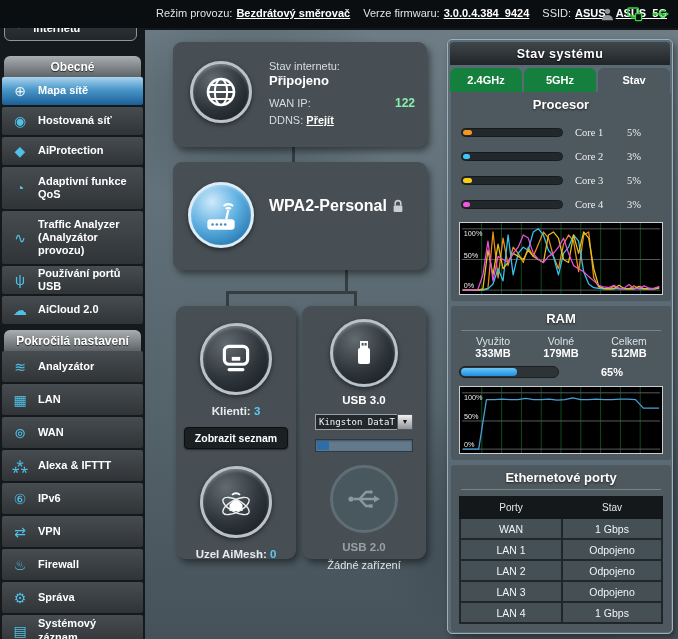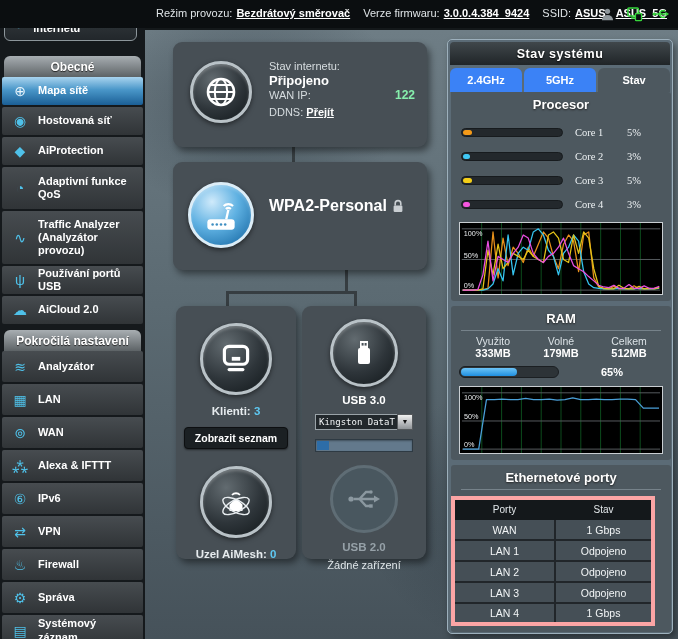--- a/index.html
+++ b/index.html
@@ -54,21 +54,21 @@
     border:3px solid #b9c2c7; box-shadow:0 2px 5px rgba(0,0,0,.5), inset 0 2px 3px rgba(255,255,255,.25); }
   .cbtn.blue { background:radial-gradient(circle at 35% 28%, #cfeafb, #5fb1e2 45%, #1467a3 95%); border-color:#dcedf7; }
   .cbtn.disabled { background:#49575f; border-color:#5f6d75; box-shadow:none; cursor:default; }
 
   
   #internet-panel { left:28px; top:12px; width:254px; height:105px; }
   #internet-panel .cbtn { position:absolute; left:17px; top:19px; width:62px; height:62px; }
   #internet-panel .itext { position:absolute; left:96px; top:18px; right:12px; }
   .small-lbl { color:#d7dde0; font-size:11px; }
   .big-val { color:#ffffff; font-weight:bold; font-size:13px; margin-top:1px; }
-  .iprow { display:flex; justify-content:space-between; align-items:baseline; }
+  .iprow { display:flex; justify-content:space-between; margin-top:8px; align-items:baseline; }
   .iprow .wanval { color:#86efac; font-weight:bold; font-size:12px; }
   .ddns { margin-top:4px; font-size:11px; color:#d7dde0; }
   .ddns a { color:#ffffff; font-weight:bold; text-decoration:underline; cursor:pointer; }
 
   
   #security-panel { left:28px; top:132px; width:254px; height:108px; }
   #security-panel .cbtn { position:absolute; left:15px; top:20px; width:66px; height:66px; }
   #security-panel .stext { position:absolute; left:96px; top:32px; }
   #security-val { color:#ffffff; font-weight:bold; font-size:16px; margin-top:3px; display:flex; align-items:center; gap:5px; }
 
@@ -97,21 +97,21 @@
   .usb-title.dim { color:#96a1a8; margin-top:8px; }
   .usb-nodev { margin-top:6px; color:#dfe5e8; font-size:11px; }
 
   
   #syscol { position:absolute; left:302px; top:9px; width:226px; height:595px; background:#5b6b76;
     border:1px solid #9db0bc; border-radius:5px; box-shadow:3px 4px 7px rgba(0,0,0,.4); }
   #sys-header { height:23px; margin:2px; border-radius:4px 4px 0 0; background:linear-gradient(180deg,#40474b,#202528);
     color:#ffffff; font-weight:bold; font-size:12.5px; letter-spacing:.5px; display:flex; align-items:center; justify-content:center;
     text-shadow:0 1px 2px #000; }
   #sys-tabs { display:flex; gap:2px; margin:3px 2px 0 2px; height:24px; }
-  .sys-tab { flex:1; border-radius:6px 6px 0 0; background:#3b82f6; color:#ffffff; font-weight:bold; font-size:11px;
+  .sys-tab { flex:1; border-radius:6px 6px 0 0; background:#15803d; color:#ffffff; font-weight:bold; font-size:11px;
     display:flex; align-items:center; justify-content:center; cursor:pointer; }
   .sys-tab.active { background:#4d585f; }
   .sys-card { position:absolute; left:3px; width:220px; background:#4d585f; border-radius:0 0 3px 3px; }
   #cpu-card { top:52px; height:209px; border-radius:0 3px 3px 3px; }
   #ram-card { top:266px; height:154px; border-radius:3px; }
   #eth-card { top:425px; height:167px; border-radius:3px; }
   .card-title { text-align:center; color:#ffffff; font-weight:bold; font-size:13px; padding-top:5px; text-shadow:0 1px 2px #222; }
   .card-divider { height:1px; background:#76828a; margin:4px 10px 0 10px; }
 
   
@@ -131,21 +131,21 @@
   .ram-col { flex:1; text-align:center; }
   .ram-col .rlbl { color:#dbe2e6; font-size:10.5px; }
   .ram-col .rval { color:#ffffff; font-size:11px; font-weight:bold; }
   #ram-bar-row { display:flex; align-items:center; margin-top:7px; padding:0 8px; }
   #ram-bar { width:100px; height:12px; background:#2d3337; border-radius:7px; position:relative; border:1px solid #1b1f22; }
   #ram-fill { position:absolute; left:1px; top:1px; bottom:1px; border-radius:6px;
     background:linear-gradient(180deg,#6cc4f7,#1f8fe0); }
   #ram-pct { margin-left:42px; color:#ffffff; font-weight:bold; font-size:11px; }
 
   
-  #eth-table { margin:6px 8px 0 0; width:204px; border-collapse:collapse; border:4px solid #fca5a5; }
+  #eth-table { margin:6px 8px 0 8px; width:204px; border-collapse:collapse; border:2px solid #fca5a5; }
   #eth-table th { background:#14181b; color:#e3e8eb; font-size:10px; font-weight:normal; height:21px; }
   #eth-table td { background:#454f56; color:#f2f5f6; font-size:10.5px; text-align:center; height:21px;
     border:2px solid #21262a; }
   #eth-table th { border:2px solid #14181b; }
   #eth-table col.c1 { width:102px; }
 
   a { cursor:pointer; }
   svg { display:block; }
 </style>
 </head>

